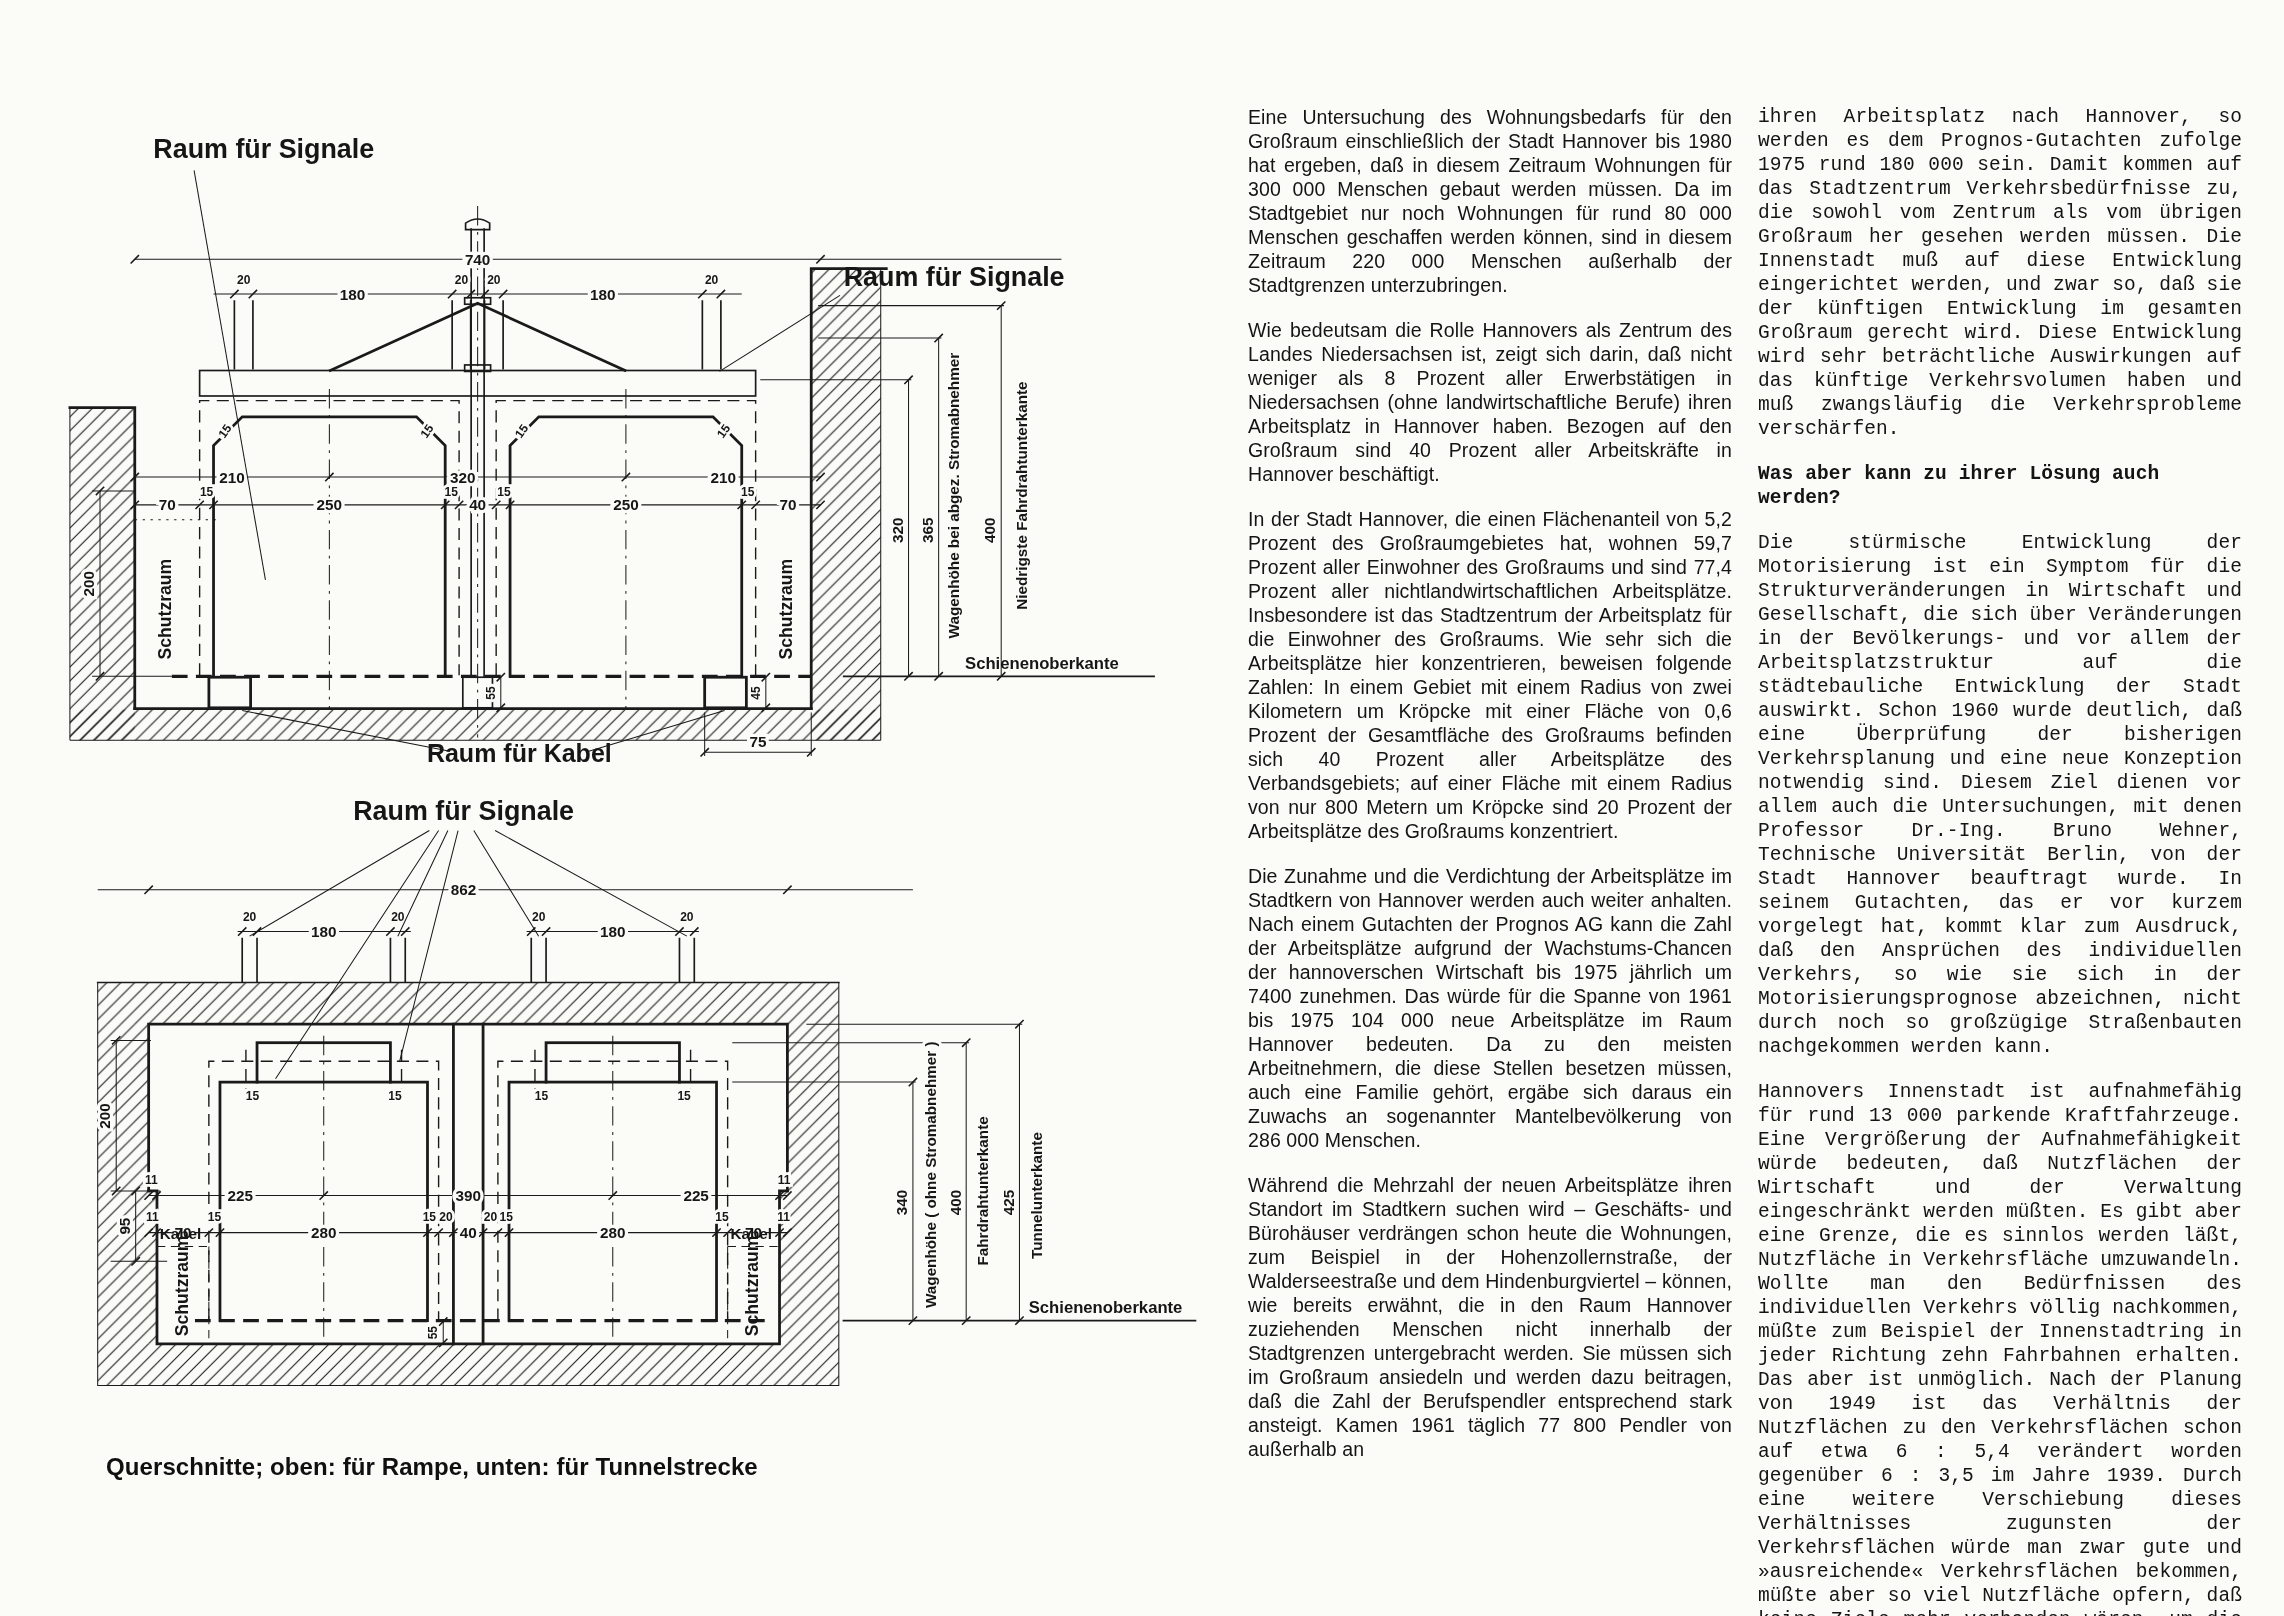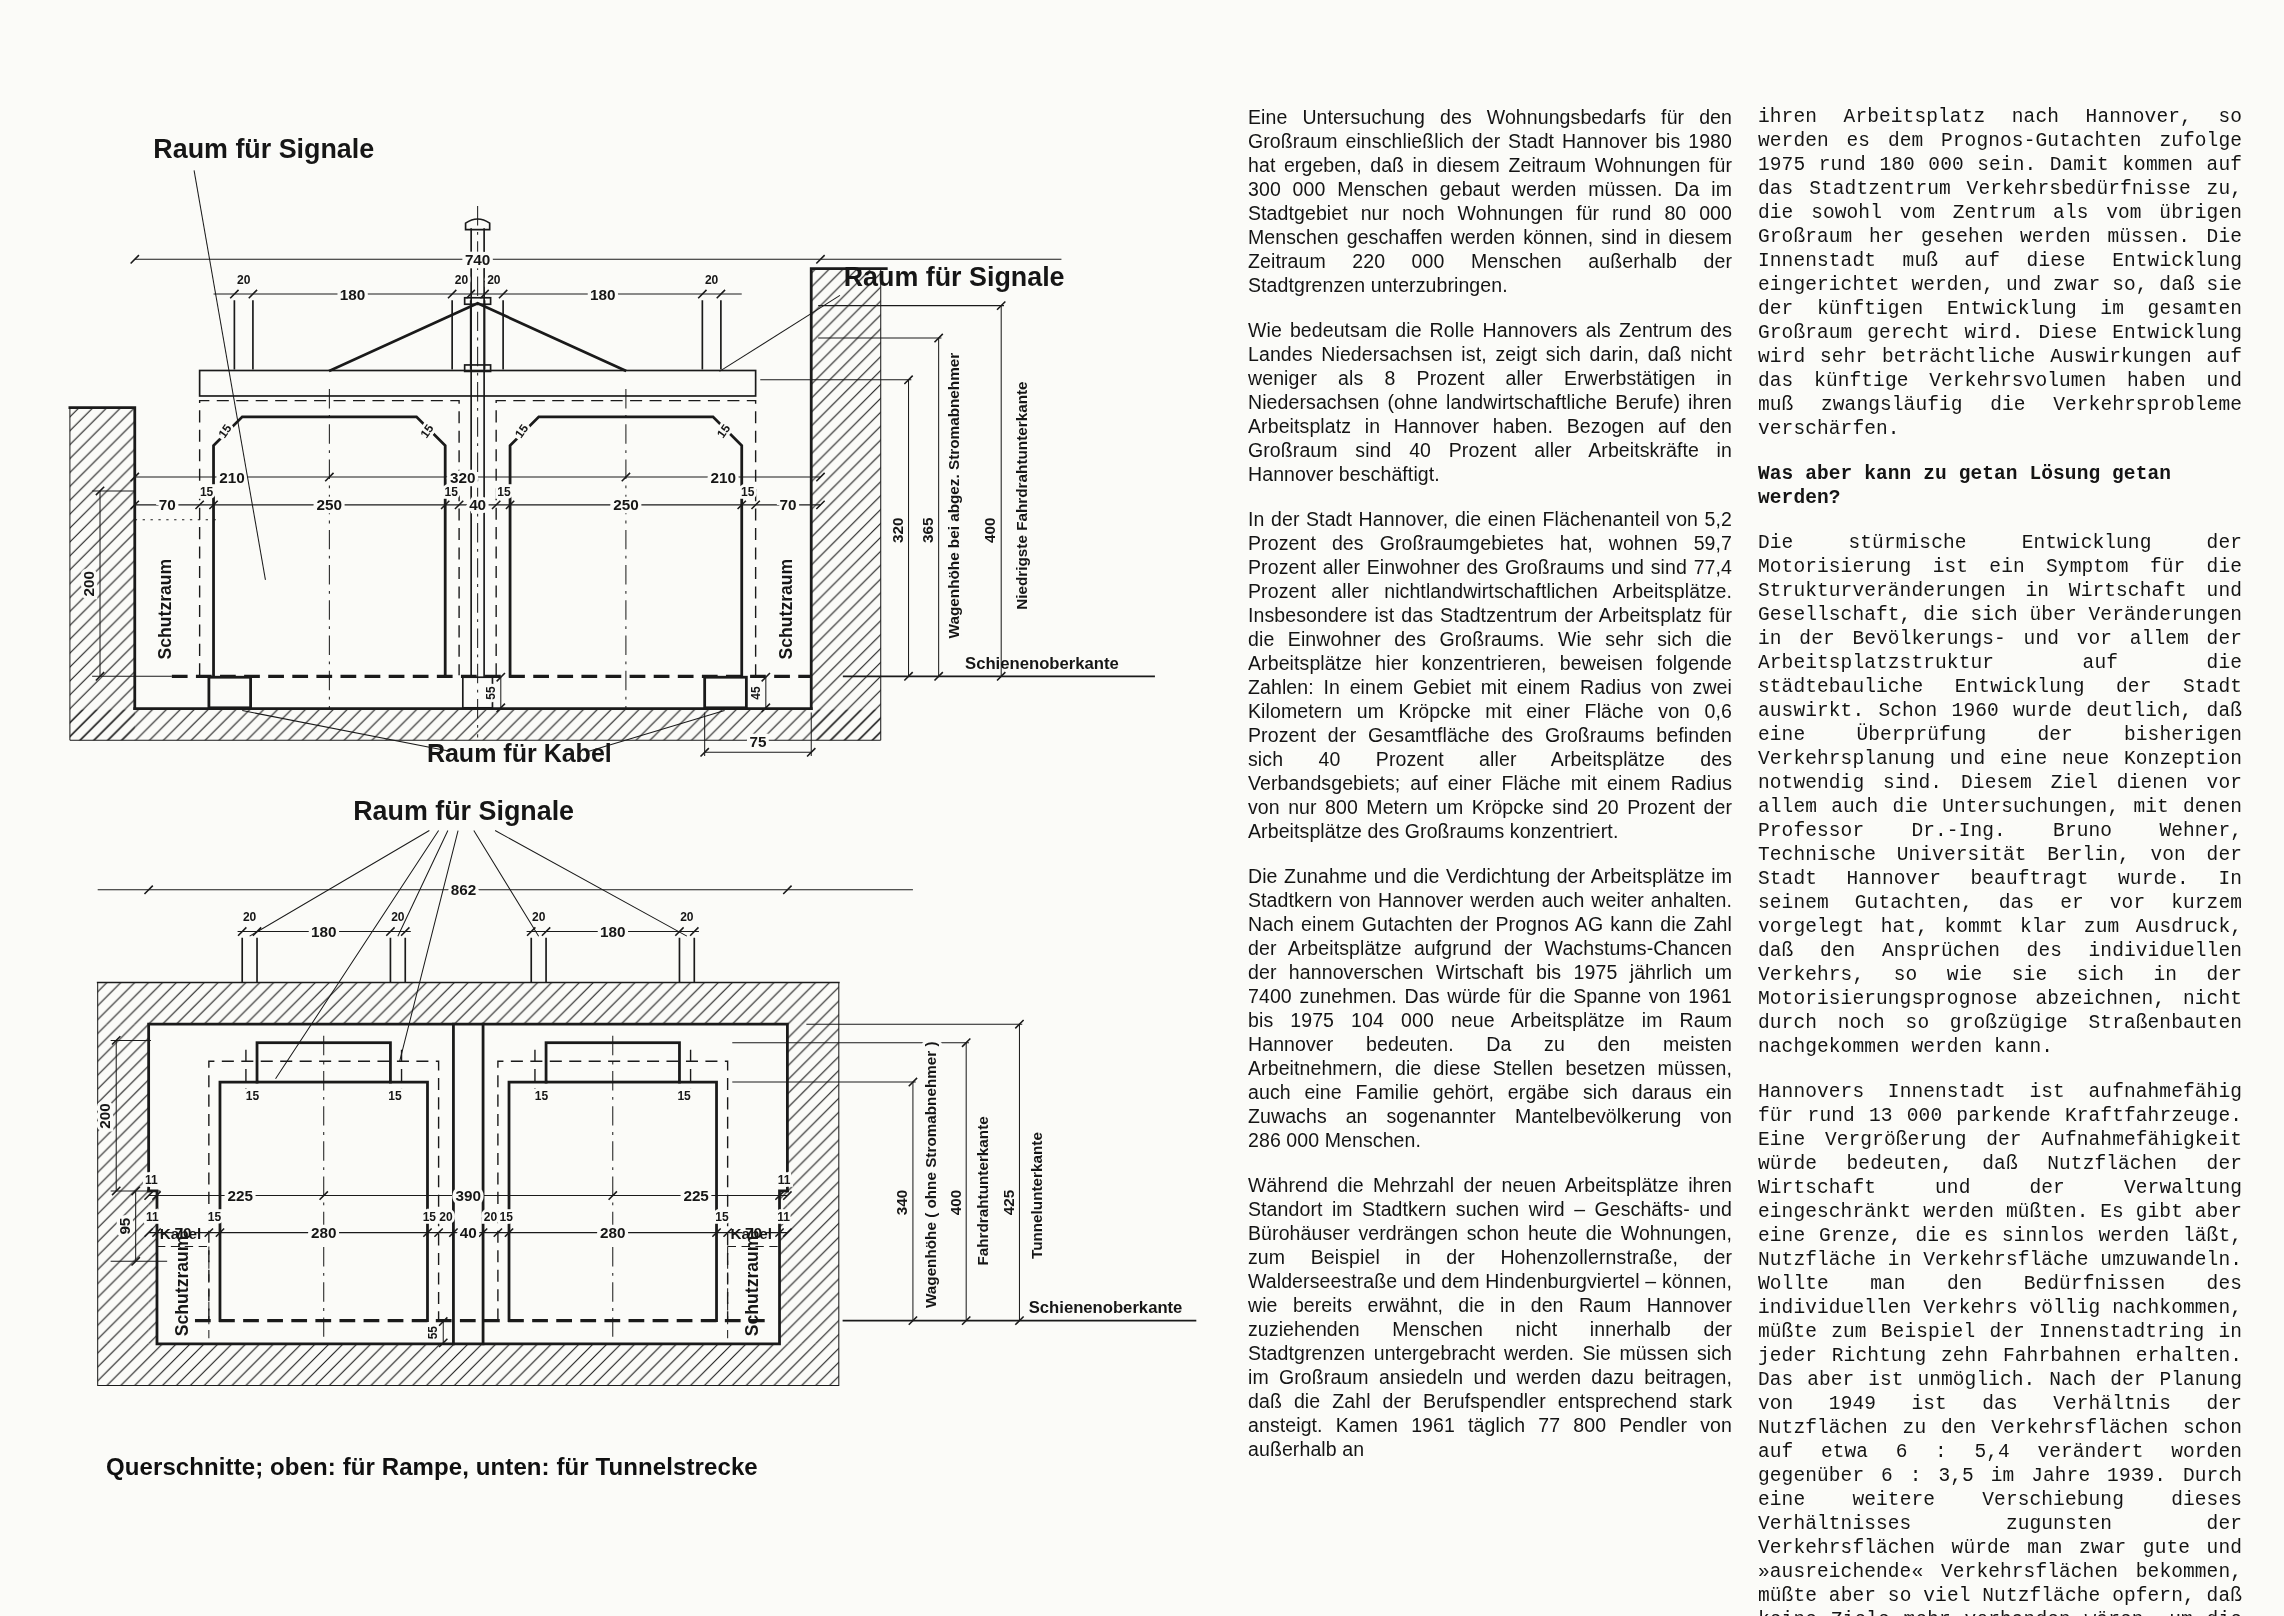--- a/index.html
+++ b/index.html
@@ -328,20 +328,20 @@
   <div class="col col1">
     <p>Eine Untersuchung des Wohnungsbedarfs für den Großraum einschließlich der Stadt Hannover bis 1980 hat ergeben, daß in diesem Zeitraum Wohnungen für 300&nbsp;000 Menschen gebaut werden müssen. Da im Stadtgebiet nur noch Wohnungen für rund 80&nbsp;000 Menschen geschaffen werden können, sind in diesem Zeitraum 220&nbsp;000 Menschen außerhalb der Stadtgrenzen unterzubringen.</p>
     <p>Wie bedeutsam die Rolle Hannovers als Zentrum des Landes Niedersachsen ist, zeigt sich darin, daß nicht weniger als 8 Prozent aller Erwerbstätigen in Niedersachsen (ohne landwirtschaftliche Berufe) ihren Arbeitsplatz in Hannover haben. Bezogen auf den Großraum sind 40 Prozent aller Arbeitskräfte in Hannover beschäftigt.</p>
     <p>In der Stadt Hannover, die einen Flächenanteil von 5,2 Prozent des Großraumgebietes hat, wohnen 59,7 Prozent aller Einwohner des Großraums und sind 77,4 Prozent aller nichtlandwirtschaftlichen Arbeitsplätze. Insbesondere ist das Stadtzentrum der Arbeitsplatz für die Einwohner des Großraums. Wie sehr sich die Arbeitsplätze hier konzentrieren, beweisen folgende Zahlen: In einem Gebiet mit einem Radius von zwei Kilometern um Kröpcke mit einer Fläche von 0,6 Prozent der Gesamtfläche des Großraums befinden sich 40 Prozent aller Arbeitsplätze des Verbandsgebiets; auf einer Fläche mit einem Radius von nur 800 Metern um Kröpcke sind 20 Prozent der Arbeitsplätze des Großraums konzentriert.</p>
     <p>Die Zunahme und die Verdichtung der Arbeitsplätze im Stadtkern von Hannover werden auch weiter anhalten. Nach einem Gutachten der Prognos AG kann die Zahl der Arbeitsplätze aufgrund der Wachstums-Chancen der hannoverschen Wirtschaft bis 1975 jährlich um 7400 zunehmen. Das würde für die Spanne von 1961 bis 1975 104&nbsp;000 neue Arbeitsplätze im Raum Hannover bedeuten. Da zu den meisten Arbeitnehmern, die diese Stellen besetzen müssen, auch eine Familie gehört, ergäbe sich daraus ein Zuwachs an sogenannter Mantelbevölkerung von 286&nbsp;000 Menschen.</p>
     <p>Während die Mehrzahl der neuen Arbeitsplätze ihren Standort im Stadtkern suchen wird – Geschäfts- und Bürohäuser verdrängen schon heute die Wohnungen, zum Beispiel in der Hohenzollernstraße, der Walderseestraße und dem Hindenburgviertel – können, wie bereits erwähnt, die in den Raum Hannover zuziehenden Menschen nicht innerhalb der Stadtgrenzen untergebracht werden. Sie müssen sich im Großraum ansiedeln und werden dazu beitragen, daß die Zahl der Berufspendler entsprechend stark ansteigt. Kamen 1961 täglich 77&nbsp;800 Pendler von außerhalb an</p>
   </div>
 
   <div class="col col2">
     <p>ihren Arbeitsplatz nach Hannover, so werden es dem Prognos-Gutachten zufolge 1975 rund 180&nbsp;000 sein. Damit kommen auf das Stadtzentrum Verkehrsbedürfnisse zu, die sowohl vom Zentrum als vom übrigen Großraum her gesehen werden müssen. Die Innenstadt muß auf diese Entwicklung eingerichtet werden, und zwar so, daß sie der künftigen Entwicklung im gesamten Großraum gerecht wird. Diese Entwicklung wird sehr beträchtliche Auswirkungen auf das künftige Verkehrsvolumen haben und muß zwangsläufig die Verkehrsprobleme verschärfen.</p>
-    <h3>Was aber kann zu getan Lösung getan werden?</h3>
+    <h3>Was aber kann zu ihrer Lösung auch werden?</h3>
     <p>Die stürmische Entwicklung der Motorisierung ist ein Symptom für die Strukturveränderungen in Wirtschaft und Gesellschaft, die sich über Veränderungen in der Bevölkerungs- und vor allem der Arbeitsplatzstruktur auf die städtebauliche Entwicklung der Stadt auswirkt. Schon 1960 wurde deutlich, daß eine Überprüfung der bisherigen Verkehrsplanung und eine neue Konzeption notwendig sind. Diesem Ziel dienen vor allem auch die Untersuchungen, mit denen Professor Dr.-Ing. Bruno Wehner, Technische Universität Berlin, von der Stadt Hannover beauftragt wurde. In seinem Gutachten, das er vor kurzem vorgelegt hat, kommt klar zum Ausdruck, daß den Ansprüchen des individuellen Verkehrs, so wie sie sich in der Motorisierungsprognose abzeichnen, nicht durch noch so großzügige Straßenbauten nachgekommen werden kann.</p>
     <p>Hannovers Innenstadt ist aufnahmefähig für rund 13&nbsp;000 parkende Kraftfahrzeuge. Eine Vergrößerung der Aufnahmefähigkeit würde bedeuten, daß Nutzflächen der Wirtschaft und der Verwaltung eingeschränkt werden müßten. Es gibt aber eine Grenze, die es sinnlos werden läßt, Nutzfläche in Verkehrsfläche umzuwandeln. Wollte man den Bedürfnissen des individuellen Verkehrs völlig nachkommen, müßte zum Beispiel der Innenstadtring in jeder Richtung zehn Fahrbahnen erhalten. Das aber ist unmöglich. Nach der Planung von 1949 ist das Verhältnis der Nutzflächen zu den Verkehrsflächen schon auf etwa 6&nbsp;:&nbsp;5,4 verändert worden gegenüber 6&nbsp;:&nbsp;3,5 im Jahre 1939. Durch eine weitere Verschiebung dieses Verhältnisses zugunsten der Verkehrsflächen würde man zwar gute und »ausreichende« Verkehrsflächen bekommen, müßte aber so viel Nutzfläche opfern, daß keine Ziele mehr vorhanden wären, um die allein es sich lohnt, in die Innenstadt zu fahren.</p>
     <p>Man kann den Verkehrsbedürfnissen deshalb nur gerecht werden durch eine Verbesserung und Stromabnehmer des öffentlichen Nahverkehrs. Zu dieser Er-</p>
   </div>
 
 </div>
 
 
 </body></html>

